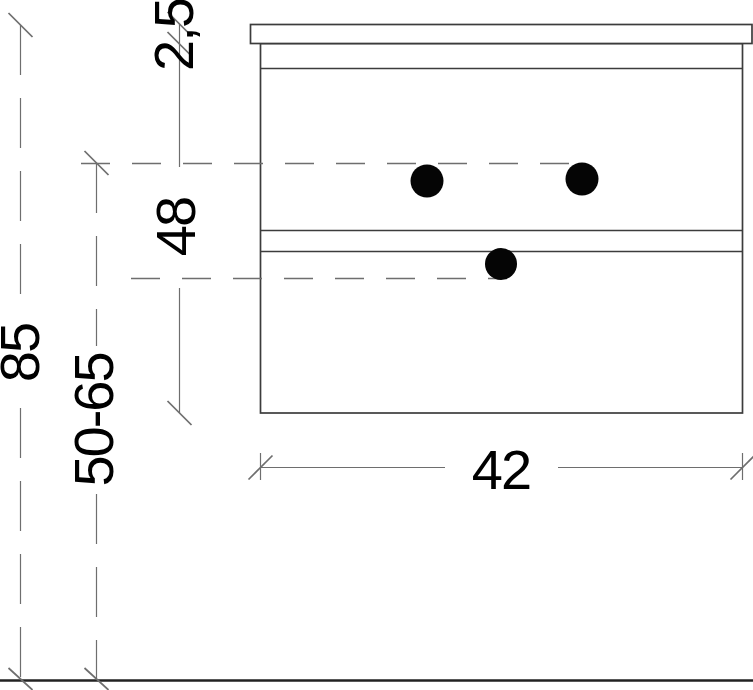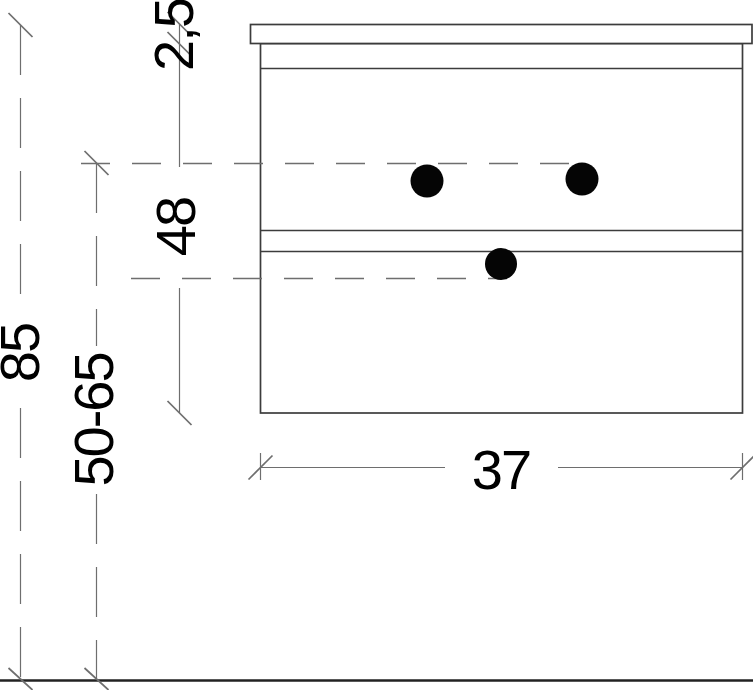--- a/index.html
+++ b/index.html
@@ -93,15 +93,15 @@
   </svg>
 
   <div class="dim-label rot" style="left:174px;top:35px">2,5</div>
 
   <div class="dim-label rot" style="left:176px;top:227px">48</div>
 
   <div class="dim-label rot" style="left:20px;top:353px">85</div>
 
   <div class="dim-label rot" style="left:94px;top:420px">50-65</div>
 
-  <div class="dim-label" style="left:501px;top:470px">37</div>
+  <div class="dim-label" style="left:501px;top:470px">42</div>
 
 </div>
 
 </body></html>

